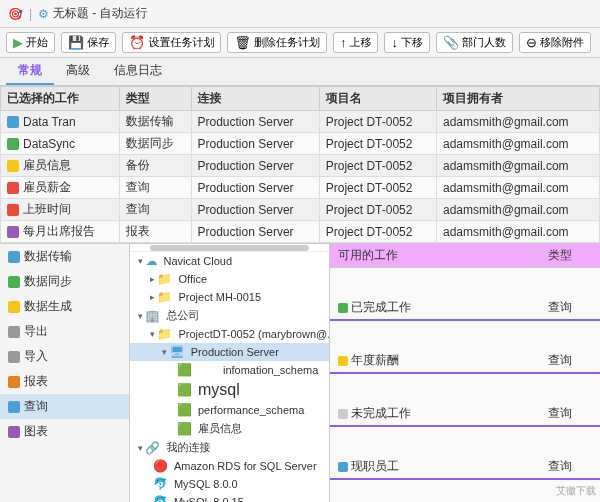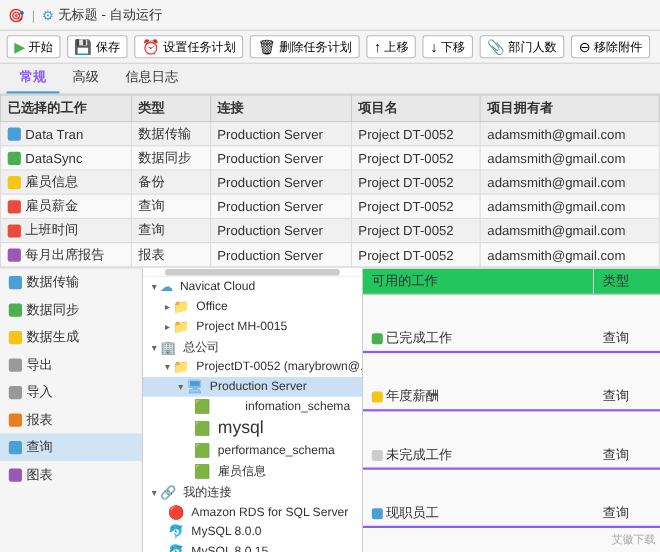--- a/index.html
+++ b/index.html
@@ -37,21 +37,21 @@
     .mid-panel { width: 200px; border-right: 1px solid #ccc; background: #fff; overflow-y: auto; font-size: 12px; }
     .tree-node { display: flex; align-items: center; gap: 3px; padding: 2px 4px; cursor: pointer; white-space: nowrap; }
     .tree-node.selected { background: #cce0f5; }
     .tree-indent-1 { padding-left: 8px; }
     .tree-indent-2 { padding-left: 20px; }
     .tree-indent-3 { padding-left: 32px; }
     .tree-indent-4 { padding-left: 44px; }
 
     
     .right-panel { flex: 1; background: #f9f9f9; overflow-y: auto; font-size: 12px; }
-    .right-header { display: flex; background: #22c55e; border-bottom: 1px solid #ccc; }
+    .right-header { display: flex; background: #f0abfc; border-bottom: 1px solid #ccc; }
     .right-header-col { padding: 3px 8px; font-weight: normal; border-right: 1px solid #ccc; flex: 1; }
     .right-header-col:last-child { border-right: none; flex: 0 0 60px; }
     .right-row { display: flex; border-bottom: 2px solid #8b5cf6; margin-top: 28px; }
     .right-cell { padding: 3px 8px; flex: 1; display: flex; align-items: center; gap: 3px; }
     .right-cell:last-child { flex: 0 0 60px; }
 
     .watermark { position: fixed; bottom: 4px; right: 4px; font-size: 10px; color: #aaa; }
   </style>
 </head>
 <body>

